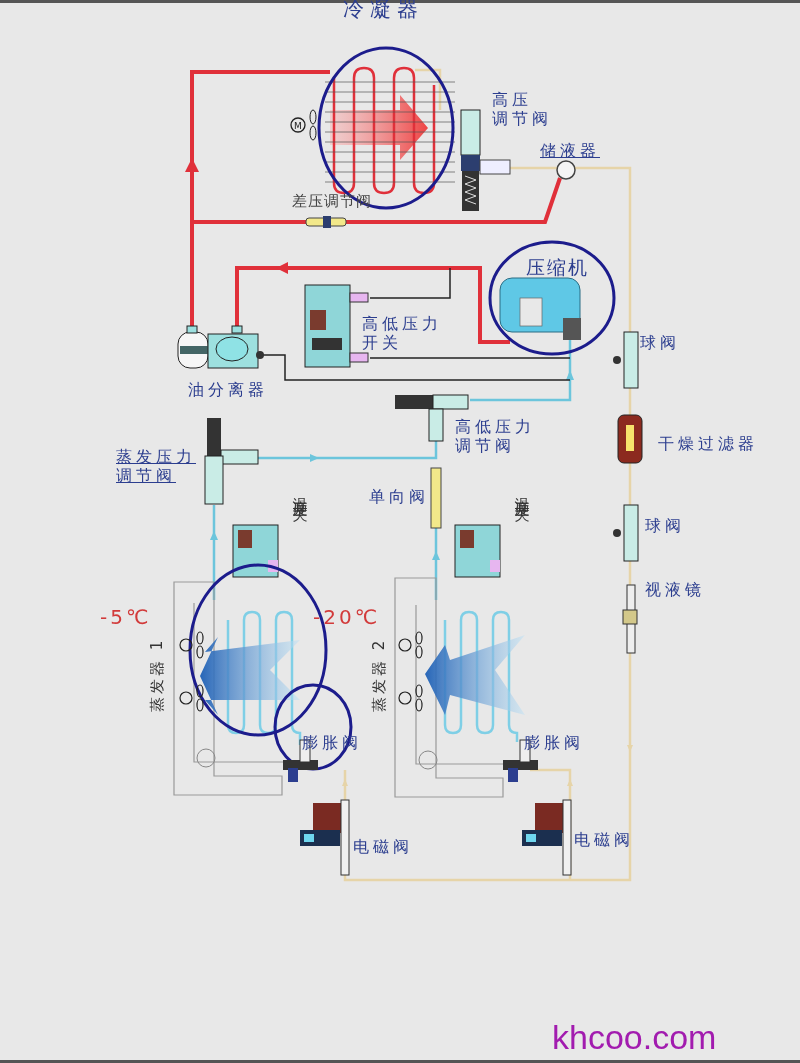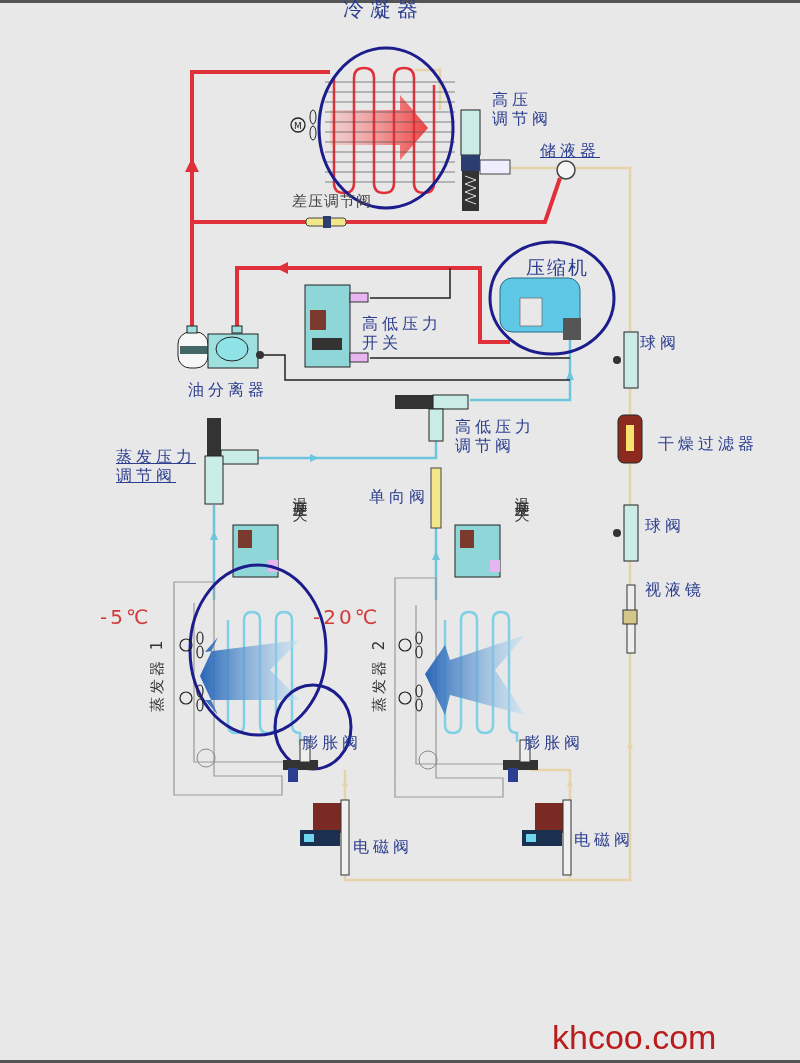--- a/index.html
+++ b/index.html
@@ -7,21 +7,21 @@
   .frame-top { position:absolute; left:0; top:0; width:800px; height:3px; background:#555; }
   .frame-bottom { position:absolute; left:0; bottom:0; width:800px; height:3px; background:#555; }
   svg.diagram { position:absolute; left:0; top:0; }
   .lbl { position:absolute; color:#2c3e8f; font-size:16px; letter-spacing:4px; line-height:19px; white-space:nowrap; }
   .lbl.title { font-size:21px; letter-spacing:6px; color:#2c3e8f; }
   .lbl.center { text-align:left; }
   .lbl.vert { writing-mode:vertical-rl; letter-spacing:3px; font-size:15px; color:#333; }
   .lbl.vert-rot { transform:rotate(-90deg); transform-origin:left top; font-size:15px; color:#333; letter-spacing:3px; }
   .lbl.temp { color:#d23a3a; font-size:20px; letter-spacing:3px; }
   .lbl.garbled { color:#444; font-size:15px; letter-spacing:1px; }
-  .watermark { position:absolute; left:552px; top:1018px; font-size:34px; color:#b91c1c; font-family:"Liberation Sans", sans-serif; }
+  .watermark { position:absolute; left:552px; top:1018px; font-size:34px; color:#a21caf; font-family:"Liberation Sans", sans-serif; }
 </style>
 </head>
 <body>
 
 <div class="frame-top"></div>
 
 <svg class="diagram" width="800" height="1063" viewBox="0 0 800 1063">
   <defs>
     <marker id="arrRed" markerWidth="10" markerHeight="10" refX="5" refY="5" orient="auto">
       <path d="M0,0 L10,5 L0,10 z" fill="#e0303a"></path>

